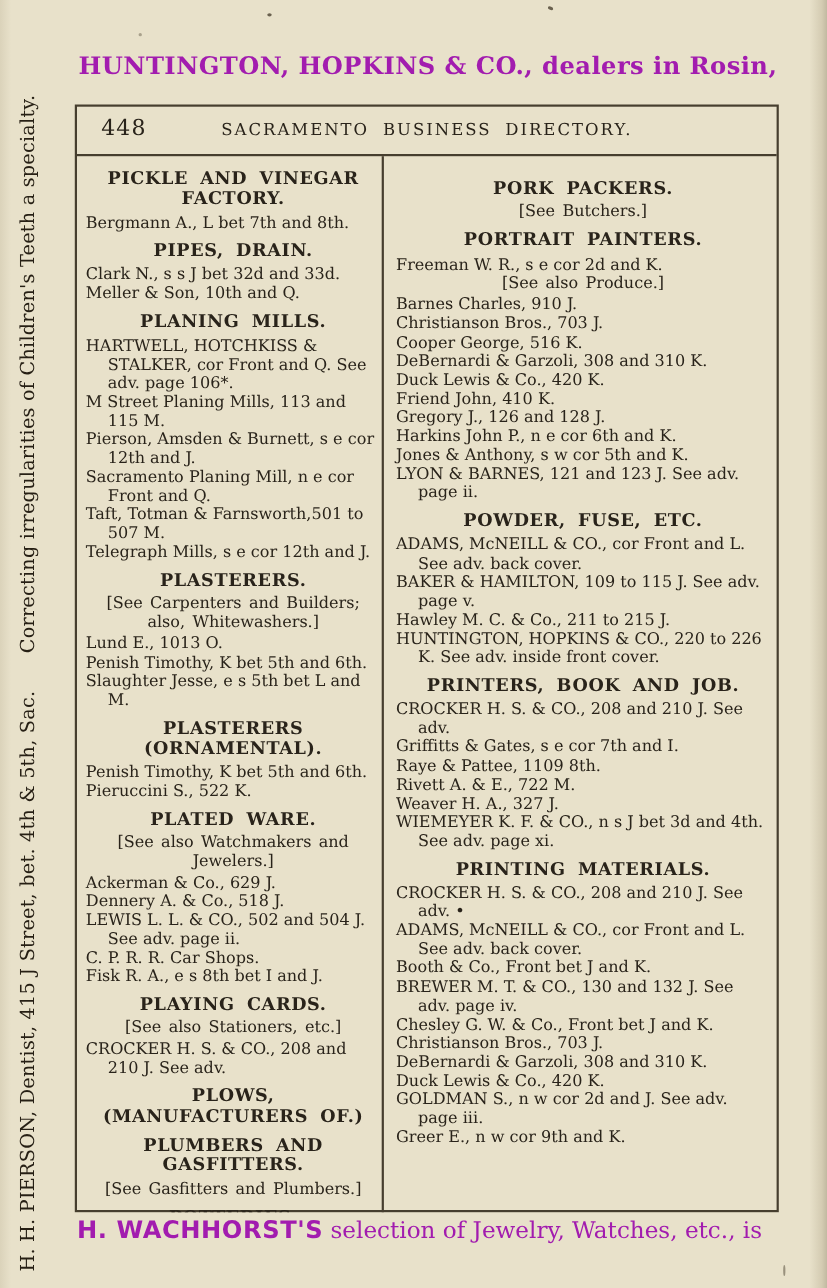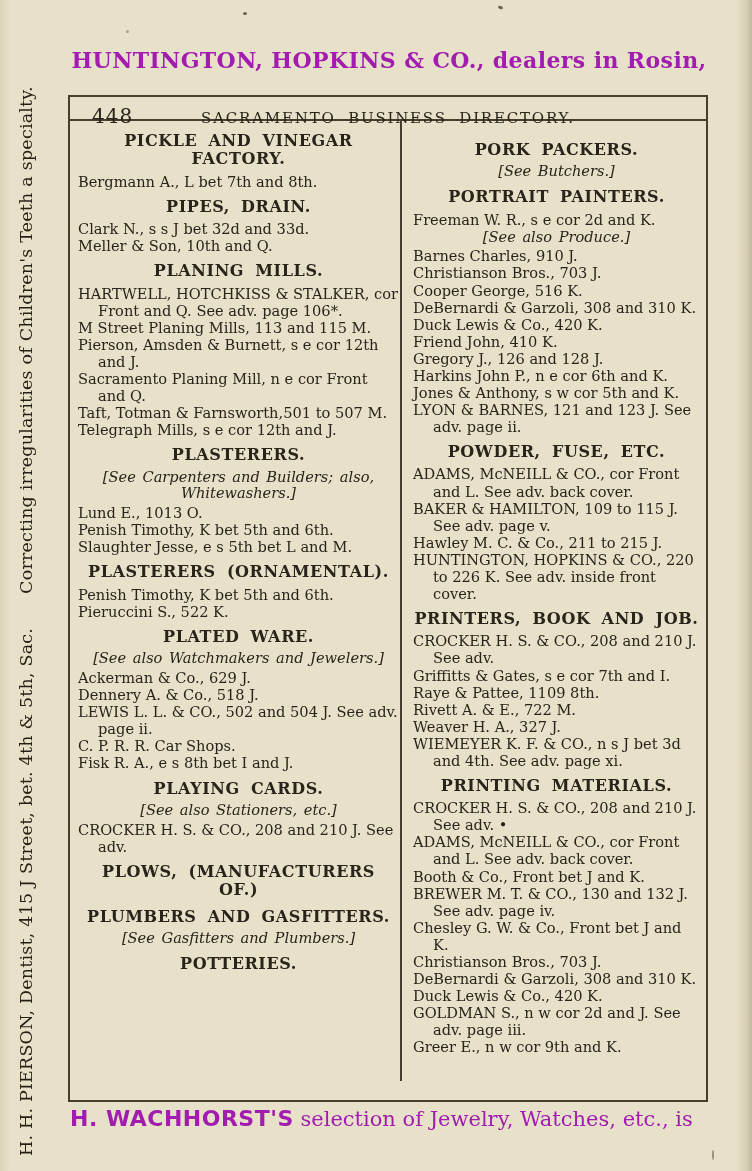--- a/index.html
+++ b/index.html
@@ -44,47 +44,47 @@
     transform:rotate(-90deg);transform-origin:0 0;
     font-size:17.5px;color:#261f14;white-space:nowrap;letter-spacing:.2px;
   }
   .side-banner .gap{display:inline-block;width:34px;}
 
   .content-box{
     position:absolute;left:68px;top:95px;width:640px;height:1007px;
     border:2px solid var(--rule);
   }
   .dir-header{
-    position:relative;height:24px;border-bottom:2px solid var(--rule);
+    position:relative;height:45px;border-bottom:2px solid var(--rule);
   }
   .page-number{
     position:absolute;left:22px;top:7px;font-size:20px;letter-spacing:1px;
   }
   .page-title{
     position:absolute;left:0;right:0;top:12px;text-align:center;
     font-size:15px;letter-spacing:1.8px;word-spacing:6px;
   }
   .columns{
     display:flex;height:calc(100% - 43px);
   }
   .col{overflow:hidden;}
   .col-left{
-    width:332px;border-right:2px solid var(--rule);
+    width:279px;border-right:2px solid var(--rule);
     padding:3px 1px 0 8px;
   }
   .col-right{
     flex:1;padding:12px 6px 0 11px;
   }
   .sec-heading{
     font-size:16px;font-weight:bold;text-align:center;
     letter-spacing:.6px;word-spacing:5px;
     margin:8px 0 4px 0;line-height:1.15;
   }
   .crossref{
-    font-style:italic;text-align:center;
+    text-align:center;
     font-size:14.6px;word-spacing:2px;line-height:1.15;
     margin:1px 0 2px 0;
   }
   .entry{
     font-size:14.6px;line-height:1.17;
     padding-left:20px;text-indent:-20px;
   }
   .bottom-banner{
     position:absolute;left:70px;top:1106px;width:650px;
     white-space:nowrap;color:#a21caf;

